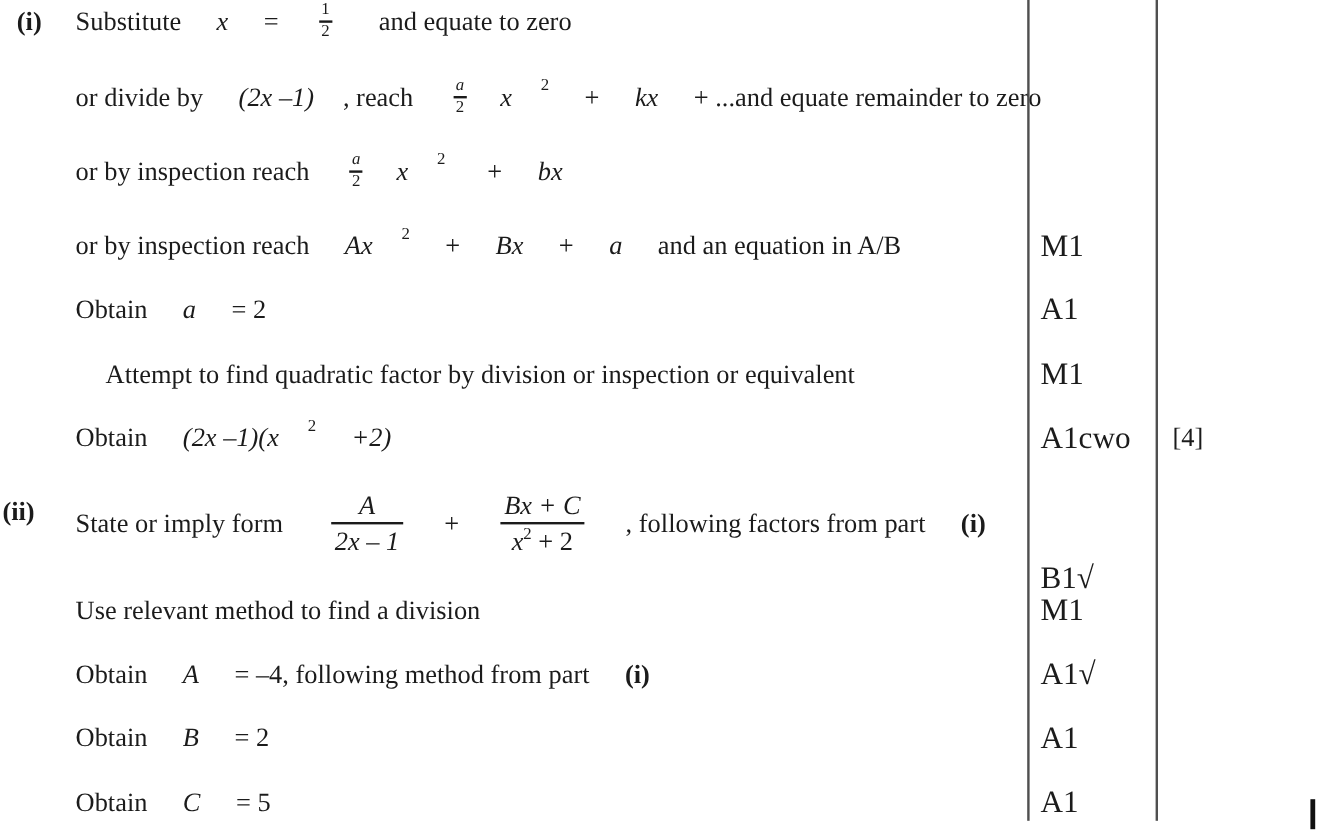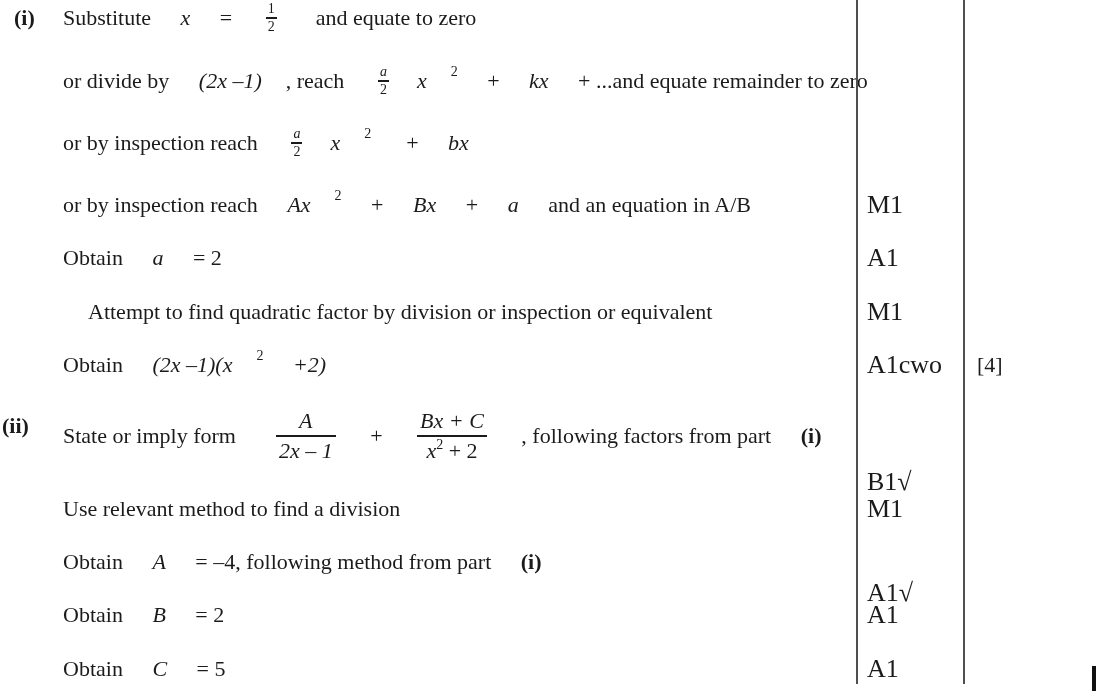--- a/index.html
+++ b/index.html
@@ -99,21 +99,21 @@
 <div class="row" style="top:654px;">
   <span>Obtain </span><span class="it">C</span><span> = 5</span>
 </div>
 
 <div class="mark" style="top:190px;">M1</div>
 <div class="mark" style="top:243px;">A1</div>
 <div class="mark" style="top:297px;">M1</div>
 <div class="mark" style="top:350px;">A1cwo</div>
 <div class="mark" style="top:429px;margin-top:38px;">B1√</div>
 <div class="mark" style="top:494px;">M1</div>
-<div class="mark" style="top:547px;margin-top:31px;">A1√</div>
+<div class="mark" style="top:547px;">A1√</div>
 <div class="mark" style="top:600px;">A1</div>
 <div class="mark" style="top:654px;">A1</div>
 
 <div class="total" style="top:350px;">[4]</div>
 
 <div class="vline" style="left:856px;"></div>
 <div class="vline" style="left:963px;"></div>
 
 <div class="caret"></div>
 

